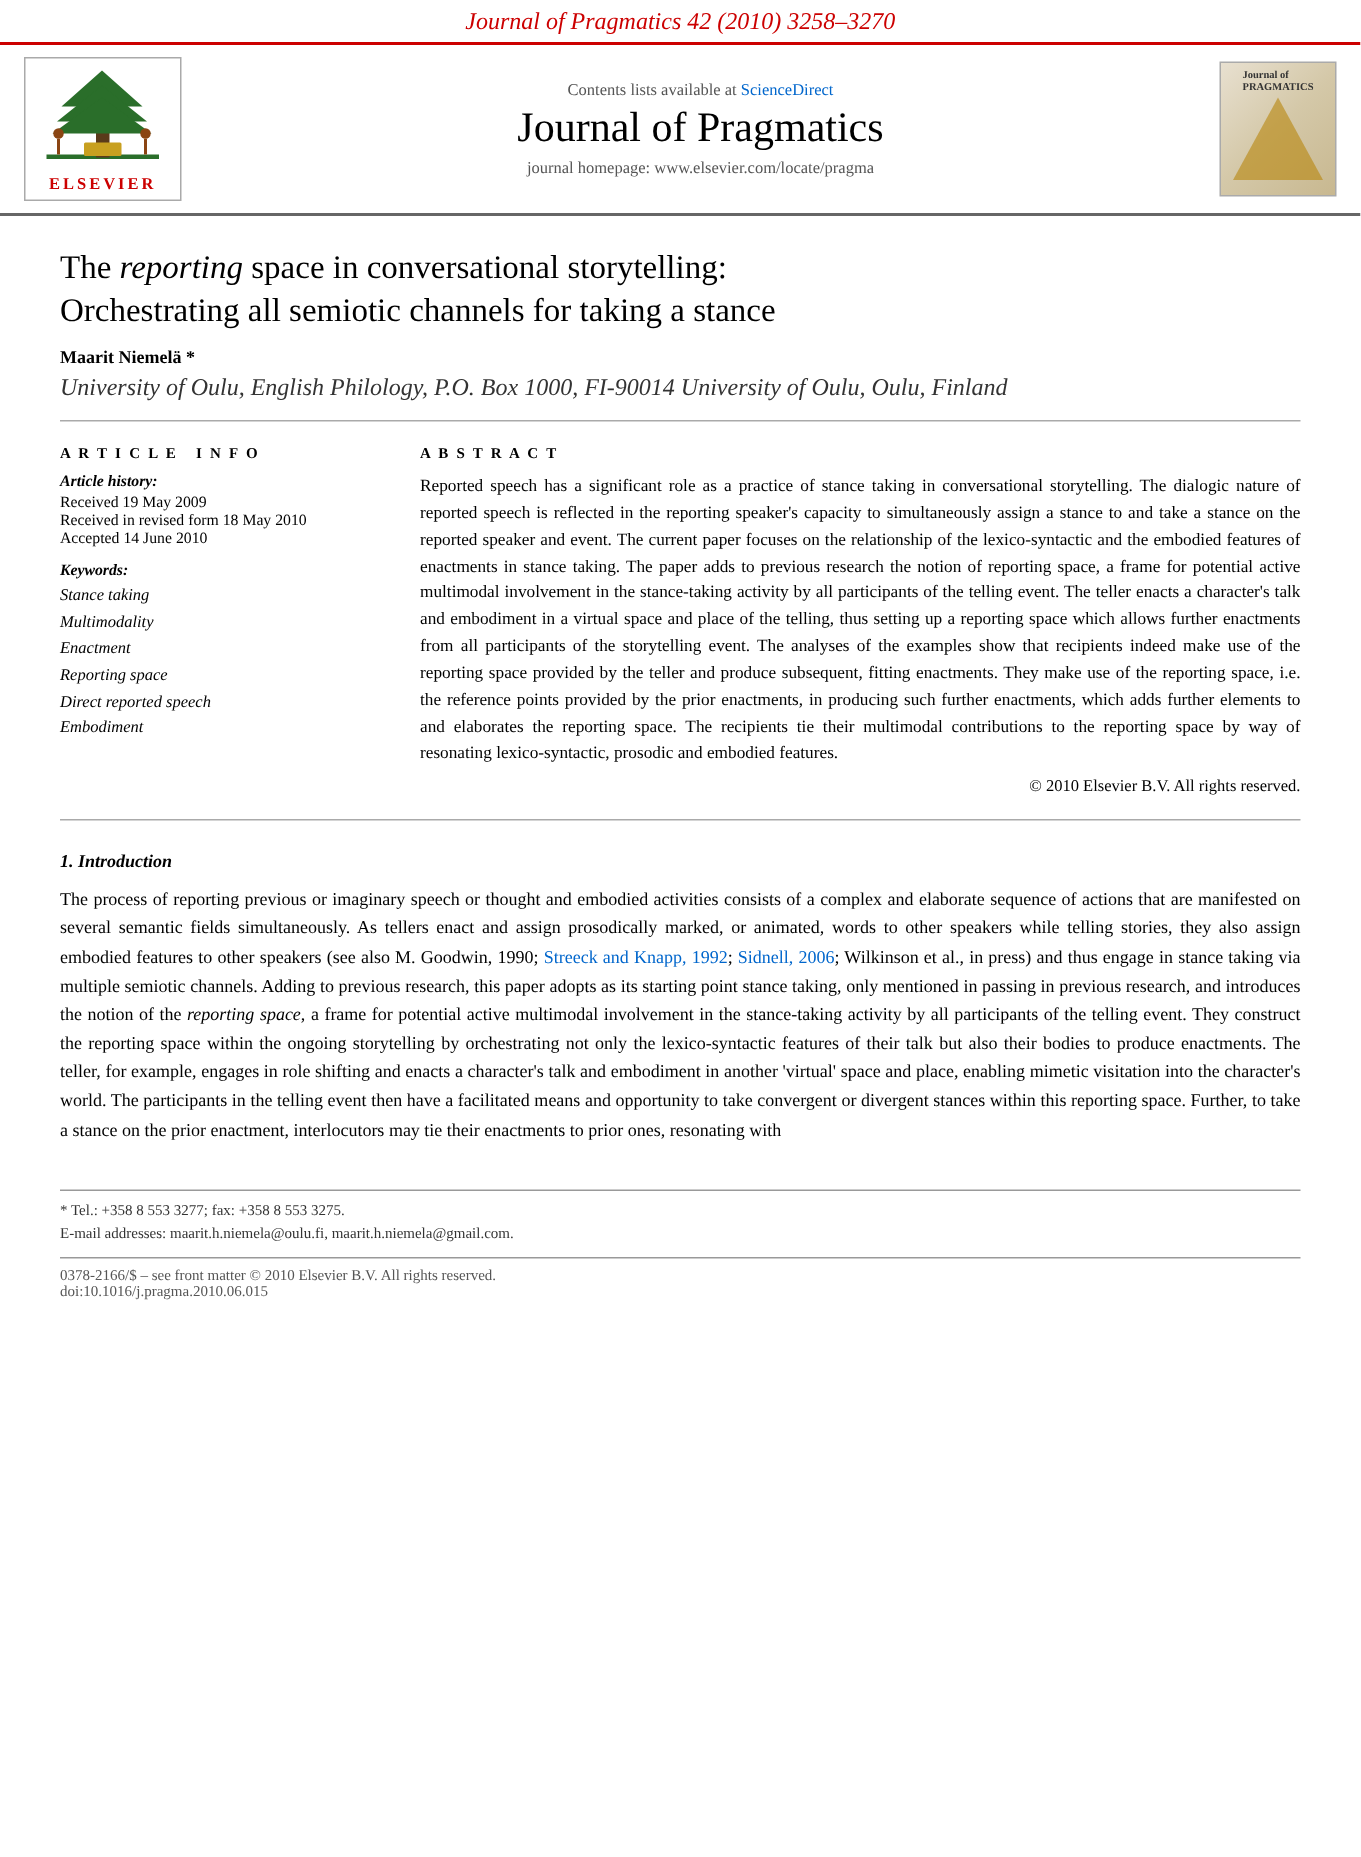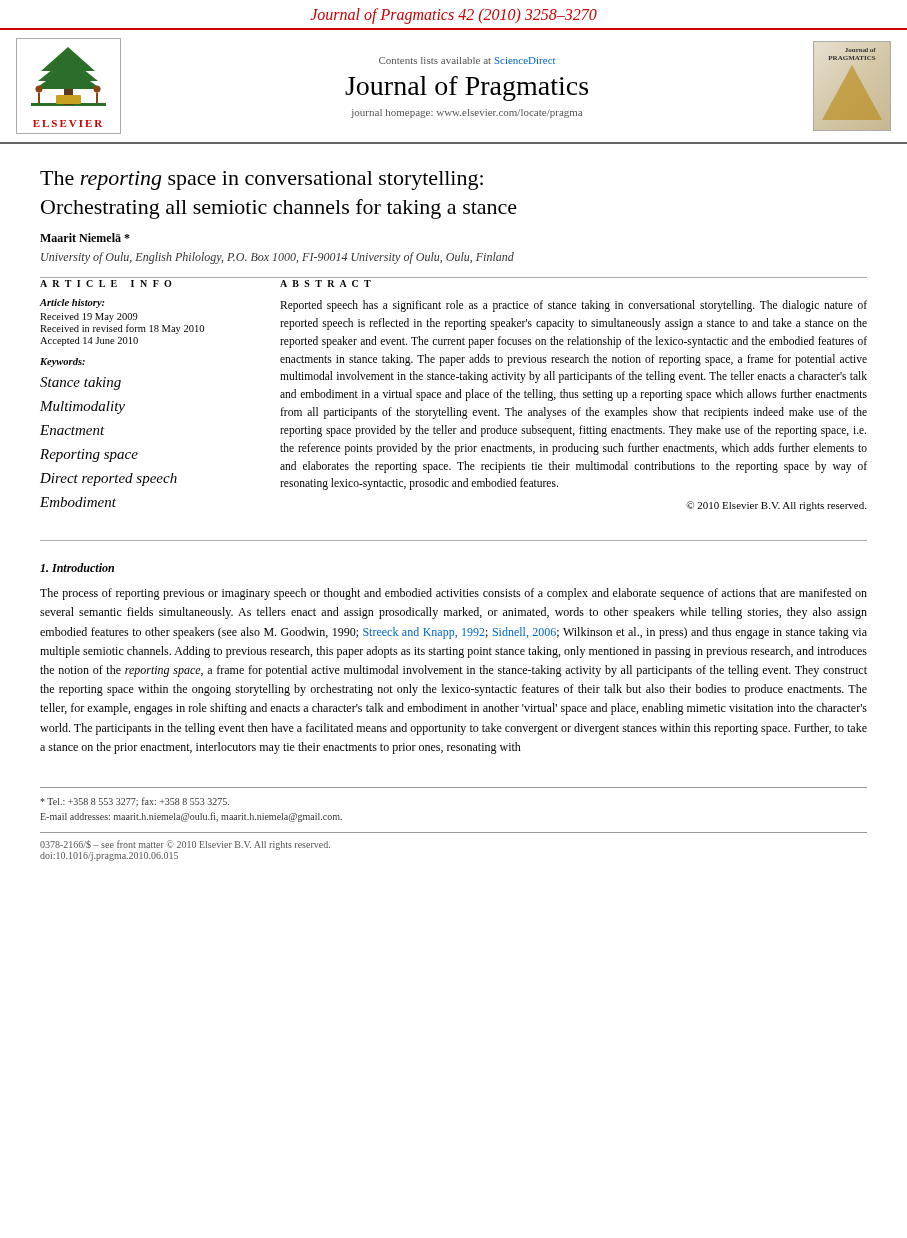--- a/index.html
+++ b/index.html
@@ -86,21 +86,21 @@
       position: absolute;
       bottom: 10px;
     }
 
     .thumb-label {
       position: absolute;
       top: 4px;
       font-size: 7px;
       font-weight: bold;
       color: #333;
-      text-align: right;
+      text-align: left;
     }
 
     
     .main-content {
       padding: 20px 40px 20px 40px;
     }
 
     
     .article-title {
       font-size: 22px;
@@ -114,23 +114,24 @@
       font-style: italic;
     }
 
     .author-name {
       font-size: 12px;
       font-weight: bold;
       margin-bottom: 4px;
     }
 
     .author-affil {
-      font-size: 12px;
+      font-size: 16px;
       font-style: italic;
       color: #333;
+      margin-bottom: 16px;
       border-bottom: 1px solid #aaa;
       padding-bottom: 12px;
     }
 
     
     .two-col {
       display: flex;
       gap: 20px;
       margin-bottom: 16px;
       border-bottom: 1px solid #aaa;
@@ -170,21 +171,21 @@
       font-size: 10.5px;
       margin-bottom: 1px;
     }
 
     .keywords-list {
       font-size: 10.5px;
       line-height: 1.6;
     }
 
     .kw-item {
-      font-size: 15px;
+      font-size: 11px;
       font-style: italic;
     }
 
     .abstract-text {
       font-size: 11.5px;
       line-height: 1.55;
       text-align: justify;
     }
 
     .copyright-line {

